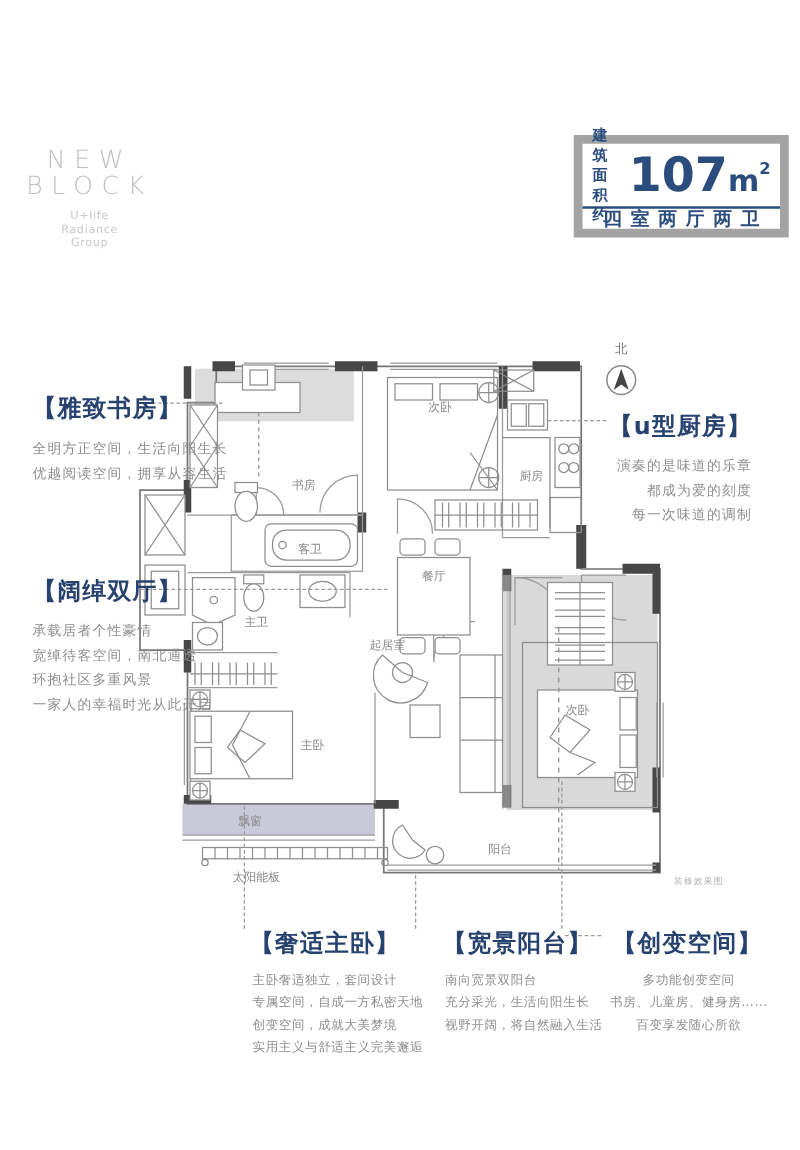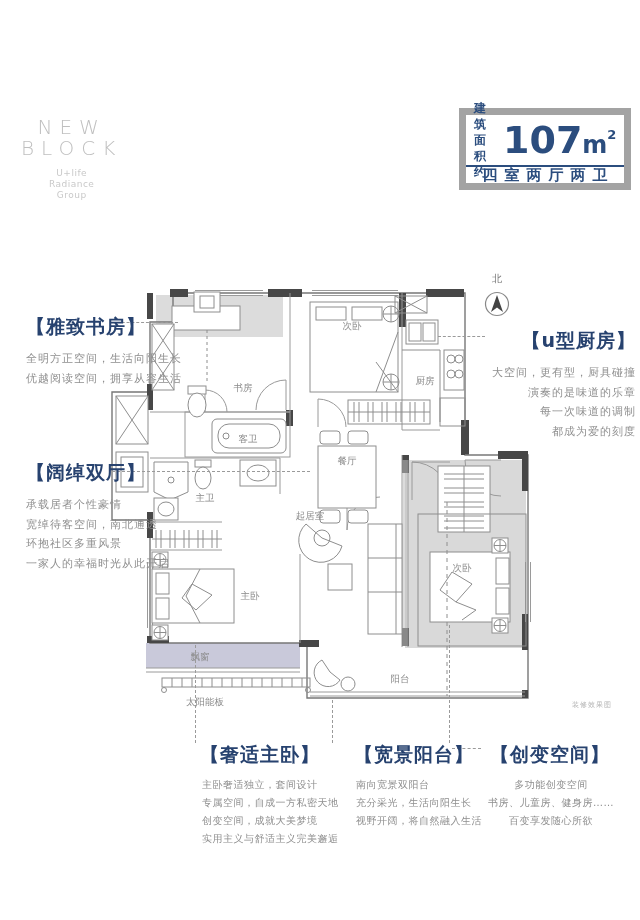--- a/index.html
+++ b/index.html
@@ -271,21 +271,21 @@
 </svg>
 
 <div class="abs dash-h" style="left:112px;top:322px;width:66px;"></div>
 <div class="abs dash-h" style="left:112px;top:471px;width:198px;"></div>
 <div class="abs dash-h" style="left:438px;top:336px;width:47px;"></div>
 <div class="abs dash-v" style="left:195px;top:645px;height:98px;"></div>
 <div class="abs dash-v" style="left:332px;top:700px;height:43px;"></div>
 <div class="abs dash-v" style="left:449px;top:625px;height:118px;"></div>
 <div class="abs dash-h" style="left:452px;top:748px;width:29px;"></div>
 
-<div class="abs caption" style="left:572px;top:700px;">装修效果图</div>
+<div class="abs caption" style="left:539px;top:700px;">装修效果图</div>
 
 <div class="abs" style="left:26px;top:314px;">
   <div class="anno-title">【雅致书房】</div>
   <div class="anno-body">
     <div>全明方正空间，生活向阳生长</div>
     <div>优越阅读空间，拥享从容生活</div>
   </div>
 </div>
 
 <div class="abs" style="left:26px;top:460px;">
@@ -294,24 +294,23 @@
     <div>承载居者个性豪情</div>
     <div>宽绰待客空间，南北通透</div>
     <div>环抱社区多重风景</div>
     <div>一家人的幸福时光从此开启</div>
   </div>
 </div>
 
 <div class="abs" style="left:487px;top:328px;text-align:right;">
   <div class="anno-title">【u型厨房】</div>
   <div class="anno-body" style="margin-left:5px;">
-    <div>大空间，更有型，厨具碰撞</div>
     <div>演奏的是味道的乐章</div>
+    <div>都成为爱的刻度</div>
     <div>每一次味道的调制</div>
-    <div>都成为爱的刻度</div>
   </div>
 </div>
 
 <div class="abs" style="left:200px;top:742px;">
   <div class="anno-title">【奢适主卧】</div>
   <div class="anno-body-sm" style="margin-left:2px;">
     <div>主卧奢适独立，套间设计</div>
     <div>专属空间，自成一方私密天地</div>
     <div>创变空间，成就大美梦境</div>
     <div>实用主义与舒适主义完美邂逅</div>

